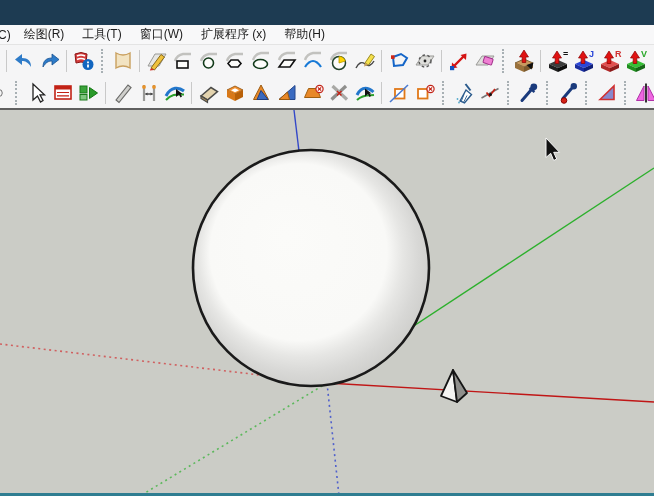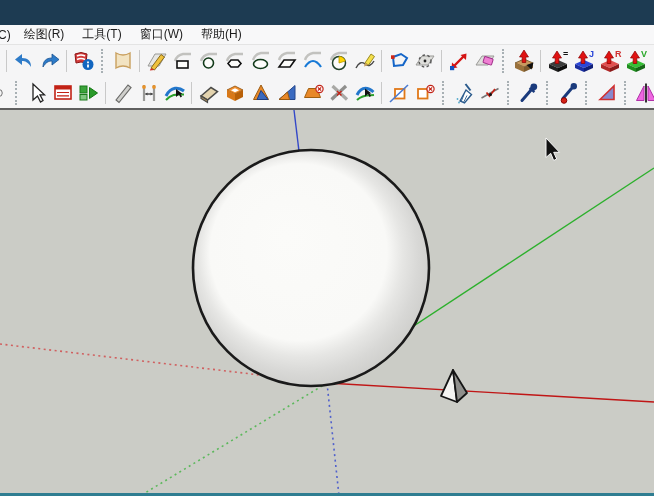--- a/index.html
+++ b/index.html
@@ -23,20 +23,21 @@
 </head>
 <body>
 
 <div class="titlebar"></div>
 
 <div class="menubar">
   <span class="menu-item partial">C)</span>
   <span class="menu-item">绘图(R)</span>
   <span class="menu-item">工具(T)</span>
   <span class="menu-item">窗口(W)</span>
+  <span class="menu-item">扩展程序 (x)</span>
   <span class="menu-item">帮助(H)</span>
 </div>
 
 <div class="toolbar row1">
   <span class="sep" style="margin-left:6px"></span>
   <span class="icon">
       <svg width="24" height="24" viewBox="0 0 24 24">
         <path d="M10 5 L10 9 C16 9 19 12 19 18 C16 13 13 12 10 12 L10 16 L3 10.5 Z" fill="#2e7bc8" stroke="#17519
 0" stroke-width="0.8"></path>
       </svg>

